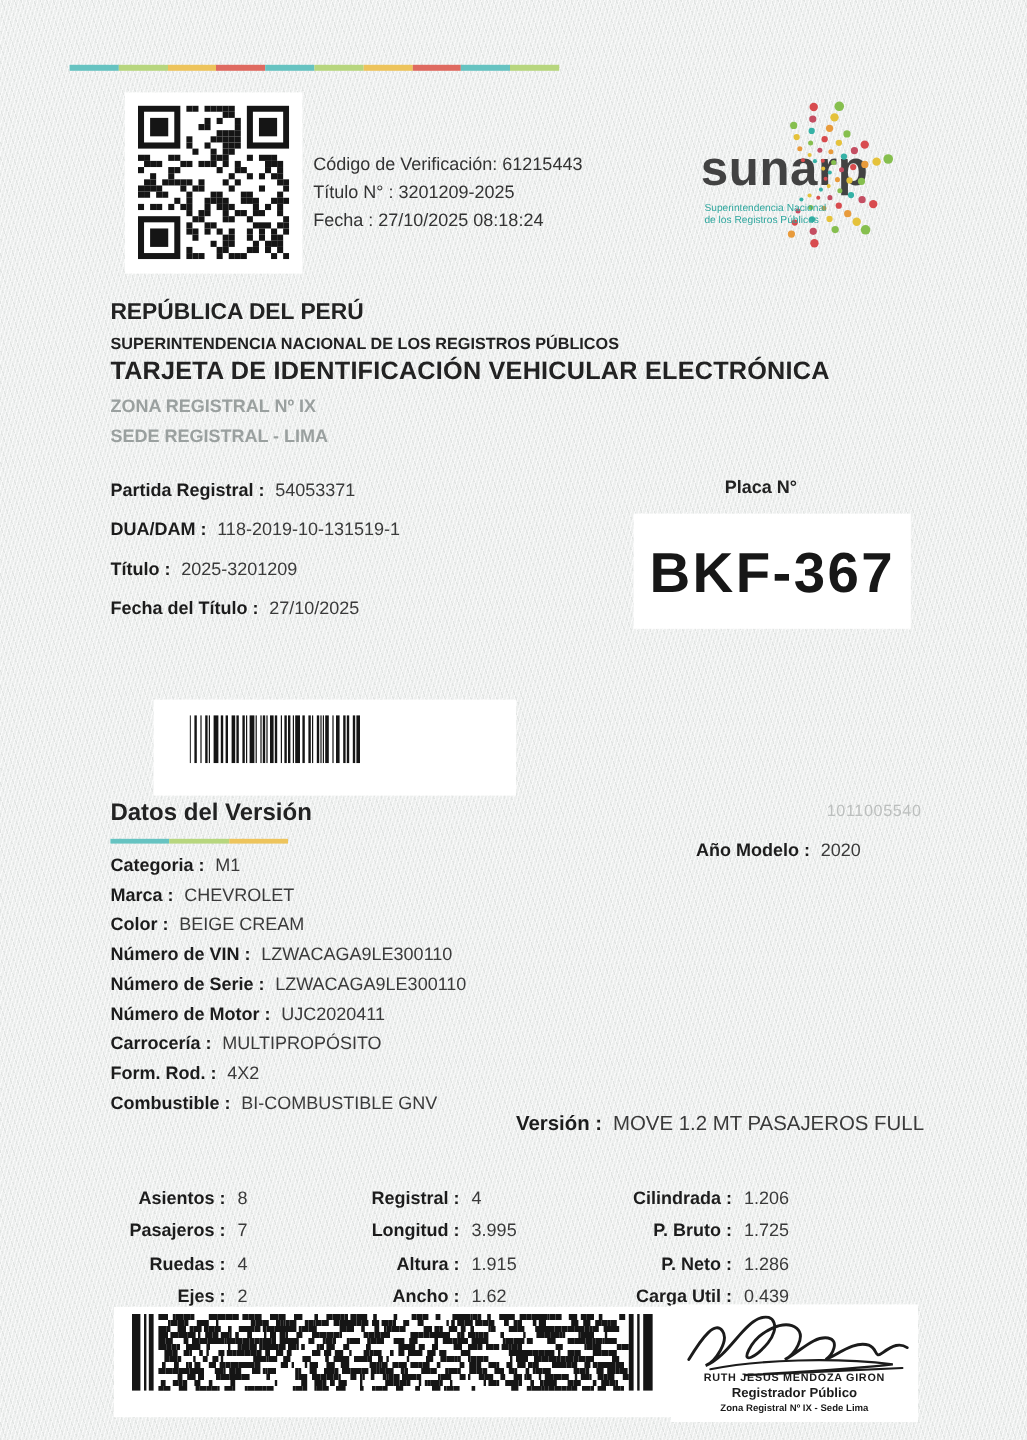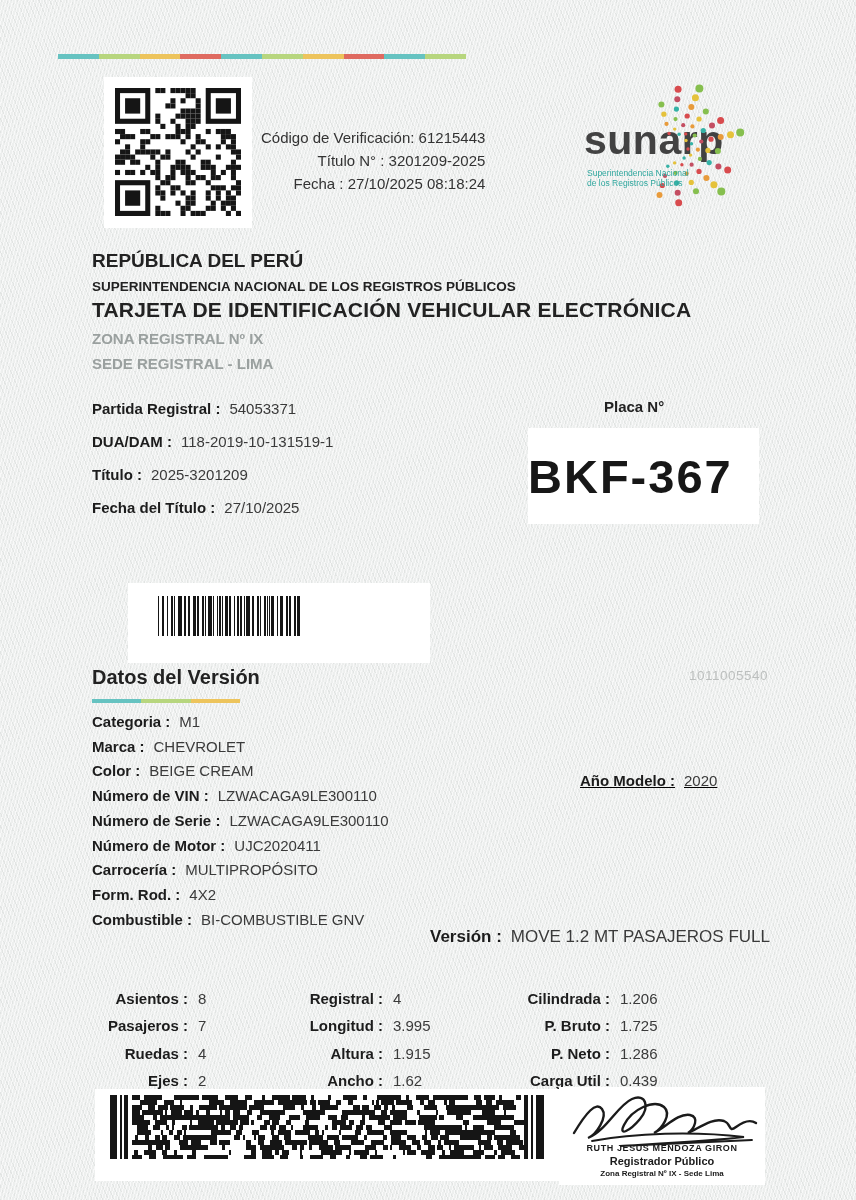--- a/index.html
+++ b/index.html
@@ -12,52 +12,52 @@
       repeating-linear-gradient(68deg, rgba(175,180,178,.18) 0px, rgba(175,180,178,.18) 1px, rgba(0,0,0,0) 1px, rgba(0,0,0,0) 5px);
   }
   .abs{position:absolute;}
   
   .topbar{left:58px; top:54px; width:408px; height:5px; display:flex;}
   .topbar span{flex:1; height:100%;}
   .c-teal{background:#66c3c1;} .c-green{background:#b7d67e;} .c-yellow{background:#edc45c;} .c-red{background:#df6a60;}
   
   .qr-box{left:104px; top:77px; width:148px; height:151px; background:#ffffff;}
   .qr-box svg{position:absolute; left:11px; top:11px; width:126px; height:128px;}
-  .verify{left:261px; top:126px; font-size:15px; color:#333; line-height:23px;text-align:right;}
+  .verify{left:261px; top:126px; font-size:15px; color:#333; line-height:23px;}
   
   .logo-text{left:584px; top:117px; font-size:41px; font-weight:700; color:#424242; letter-spacing:0.5px;}
   .logo-tag{left:587px; top:168px; font-size:8.5px; line-height:10px; color:#2fa79e;}
   .starburst{left:645px; top:82px; width:120px; height:125px;}
   
   .hdr{left:92px; top:250px; color:#222;}
   .hdr .h-country{font-size:19px; font-weight:800; margin:0 0 7px 0;}
   .hdr .h-inst{font-size:13.5px; font-weight:700; margin:0 0 4px 0;}
   .hdr .h-title{font-size:21px; font-weight:800; margin:0 0 8px 0; letter-spacing:.2px;}
   .hdr .h-zone,.hdr .h-office{font-size:15px; font-weight:700; color:#9aa09f; margin:0 0 8px 0;}
   
   .regfields{left:92px; top:392px; font-size:15px;}
   .regfields .row{line-height:33px; white-space:nowrap;}
   .lbl{font-weight:700; color:#1c1c1c;}
   .val{color:#3a3a3a; margin-left:9px;}
   
   .plate-label{left:604px; top:398px; font-size:15px; font-weight:700; color:#222;}
-  .plate-box{left:528px; top:428px; width:231px; height:96px; background:#fff; display:flex; align-items:center; justify-content:flex-start;}
+  .plate-box{left:528px; top:428px; width:231px; height:96px; background:#fff; display:flex; align-items:center; justify-content:center;}
   .plate-number{font-size:47px; font-weight:700; color:#171717; letter-spacing:2px;}
   
   .bc1-box{left:128px; top:583px; width:302px; height:80px; background:#fff;}
   .bc1-box svg{position:absolute; left:30px; top:13px; width:146px; height:40px;}
   
   .sec-title{left:92px; top:666px; font-size:20px; font-weight:800; color:#222;}
   .sec-underline{left:92px; top:699px; width:148px; height:4px; display:flex;}
   .sec-underline span{flex:1;}
   .ref-number{right:88px; top:668px; font-size:13.5px; color:#bcbfbe; letter-spacing:.5px;}
   
   .vfields{left:92px; top:710px; font-size:15px;}
   .vfields .row{line-height:24.7px; white-space:nowrap;}
-  .anio{left:580px; top:772px; font-size:15px; white-space:nowrap;text-decoration:underline;}
+  .anio{left:580px; top:700px; font-size:15px; white-space:nowrap;}
   .version{left:430px; top:927px; font-size:17px; white-space:nowrap;}
   
   .specs-col{top:985px; font-size:15px;}
   .specs-col .row{line-height:27.3px; white-space:nowrap;}
   .col1{left:92px;} .col2{left:238px;} .col3{left:452px;}
   .col1 .spec-lbl{display:inline-block; width:96px; text-align:right;}
   .col2 .spec-lbl{display:inline-block; width:145px; text-align:right;}
   .col3 .spec-lbl{display:inline-block; width:158px; text-align:right;}
   .spec-lbl{font-weight:700; color:#1c1c1c;}
   .spec-val{color:#3a3a3a; margin-left:10px;}

